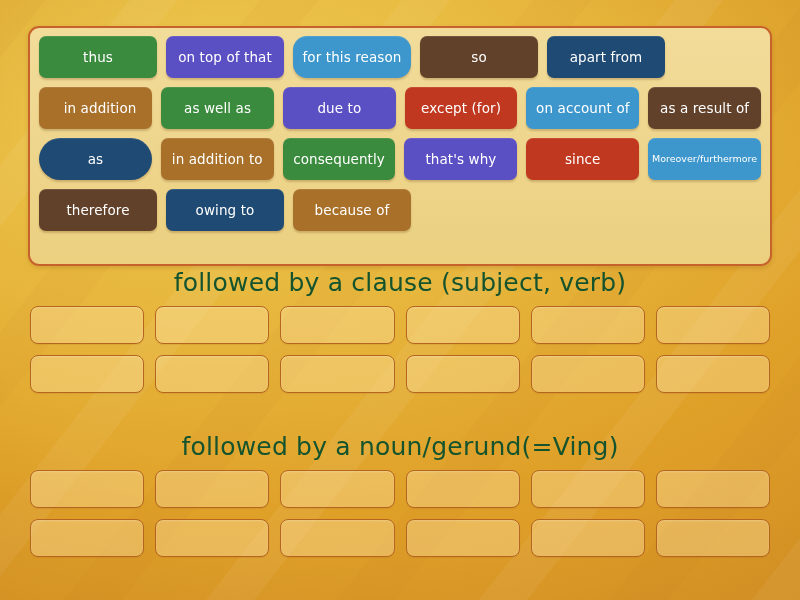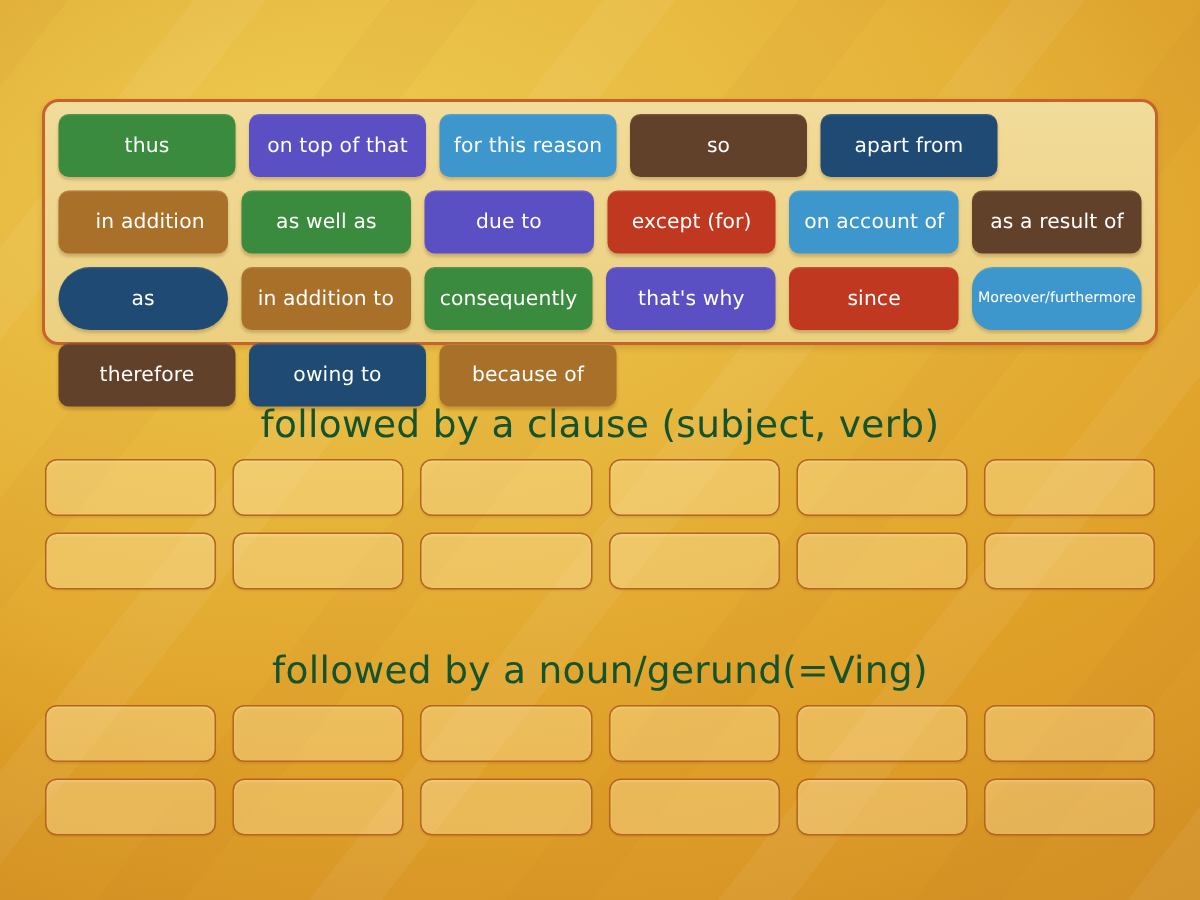--- a/index.html
+++ b/index.html
@@ -50,27 +50,26 @@
     width: 800px;
     height: 600px;
   }
 
   
   #word-bank {
     position: absolute;
     left: 28px;
     top: 26px;
     width: 744px;
-    height: 164px;
+    height: 240px;
     background: linear-gradient(180deg, #f2dc9a 0%, #eed58c 55%, #ead07f 100%);
     border: 2px solid #c8622c;
     border-radius: 11px;
     box-shadow: 0 2px 4px rgba(110,60,10,0.18);
     padding: 8px 9px;
-    margin-top: 40px;
   }
 
   .bank-row {
     display: flex;
     gap: 9px;
     margin-bottom: 9px;
     height: 42px;
   }
   .bank-row:last-child { margin-bottom: 0; }
 
@@ -139,39 +138,39 @@
 <div id="root">
 
   <div id="bg-base"></div>
   <div id="bg-stripes"></div>
   <div id="bg-vignette"></div>
 
   <div id="word-bank">
       <div class="bank-row">
         <div class="tile" style="background-color: rgb(58, 139, 61);">thus</div>
         <div class="tile" style="background-color: rgb(91, 79, 196); text-align: right;">on top of that</div>
-        <div class="tile" style="background-color: rgb(61, 151, 204);">for this reason</div>
+        <div class="tile" style="background-color: rgb(61, 151, 204); border-radius: 14px;">for this reason</div>
         <div class="tile" style="background-color: rgb(98, 65, 42);">so</div>
         <div class="tile" style="background-color: rgb(31, 74, 115);">apart from</div>
       </div>
       <div class="bank-row">
         <div class="tile" style="background-color: rgb(169, 112, 42); padding-left: 13px;">in addition</div>
         <div class="tile" style="background-color: rgb(58, 139, 61);">as well as</div>
         <div class="tile" style="background-color: rgb(91, 79, 196);">due to</div>
         <div class="tile" style="background-color: rgb(192, 56, 31);">except (for)</div>
         <div class="tile" style="background-color: rgb(61, 151, 204);">on account of</div>
         <div class="tile" style="background-color: rgb(98, 65, 42);">as a result of</div>
       </div>
       <div class="bank-row">
         <div class="tile" style="background-color: rgb(31, 74, 115); border-radius: 21px;">as</div>
         <div class="tile" style="background-color: rgb(169, 112, 42);">in addition to</div>
         <div class="tile" style="background-color: rgb(58, 139, 61);">consequently</div>
         <div class="tile" style="background-color: rgb(91, 79, 196);">that's why</div>
         <div class="tile" style="background-color: rgb(192, 56, 31);">since</div>
-        <div class="tile small" style="background-color: rgb(61, 151, 204); border-radius: 14px;">Moreover/furthermore</div>
+        <div class="tile small" style="background-color: rgb(61, 151, 204);">Moreover/furthermore</div>
       </div>
       <div class="bank-row">
         <div class="tile" style="background-color: rgb(98, 65, 42);">therefore</div>
         <div class="tile" style="background-color: rgb(31, 74, 115);">owing to</div>
         <div class="tile" style="background-color: rgb(169, 112, 42);">because of</div>
       </div>
     </div>
 
   <div class="category-title" id="title-clause">followed by a clause (subject, verb)</div>
   <div class="drop-group" id="group-clause">

